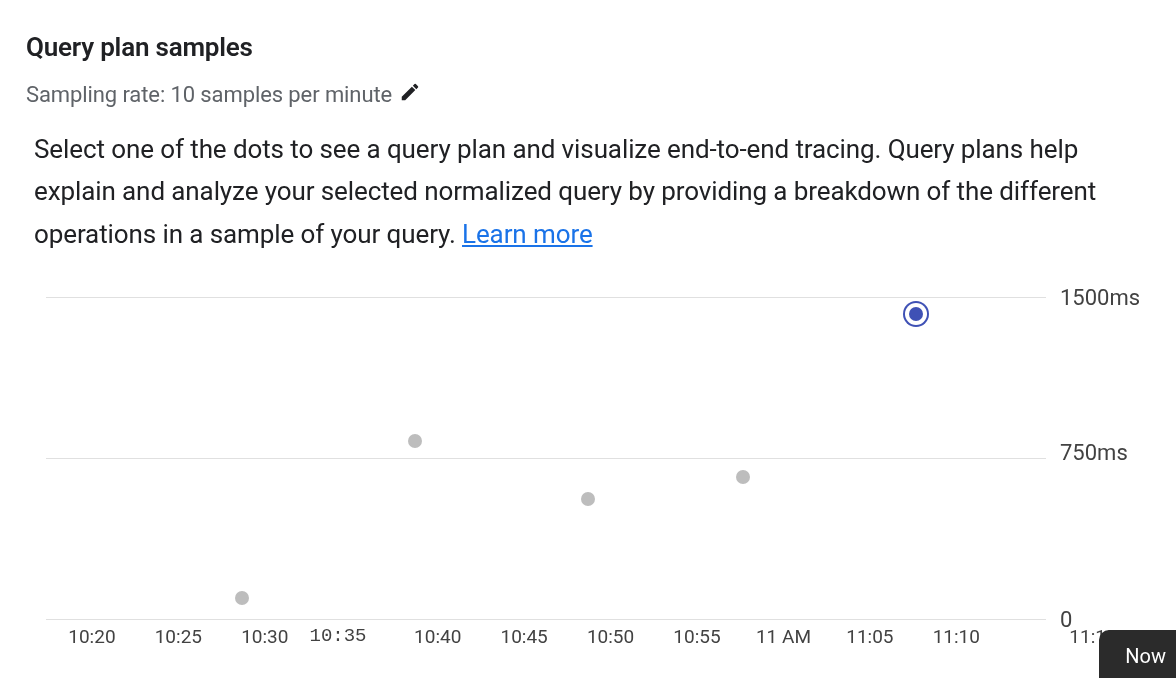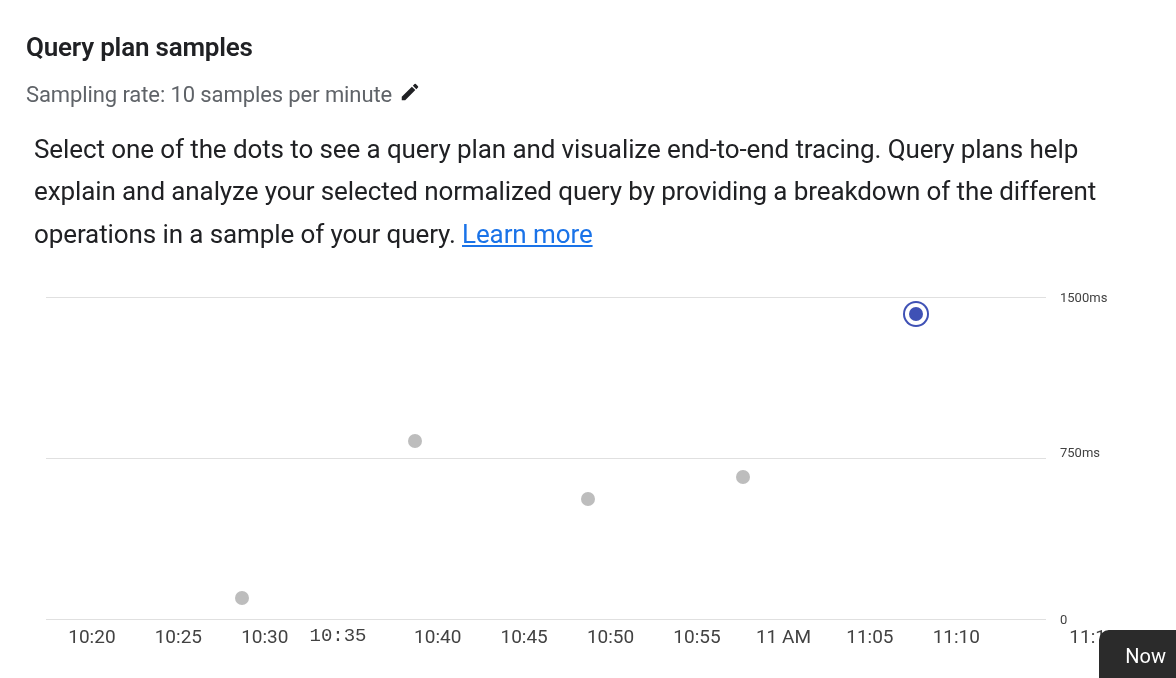--- a/index.html
+++ b/index.html
@@ -77,21 +77,21 @@
     border-top: 1px solid #e0e0e0;
   }
   .yaxis {
     flex: 1;
     position: relative;
     height: 322px;
   }
   .ylabel {
     position: absolute;
     left: 14px;
-    font-size: 13px;
+    font-size: 22px;
     color: #424242;
     transform: translateY(-50%);
     white-space: nowrap;
   }
   .dot {
     position: absolute;
     width: 14px;
     height: 14px;
     border-radius: 50%;
     background: #bdbdbd;

